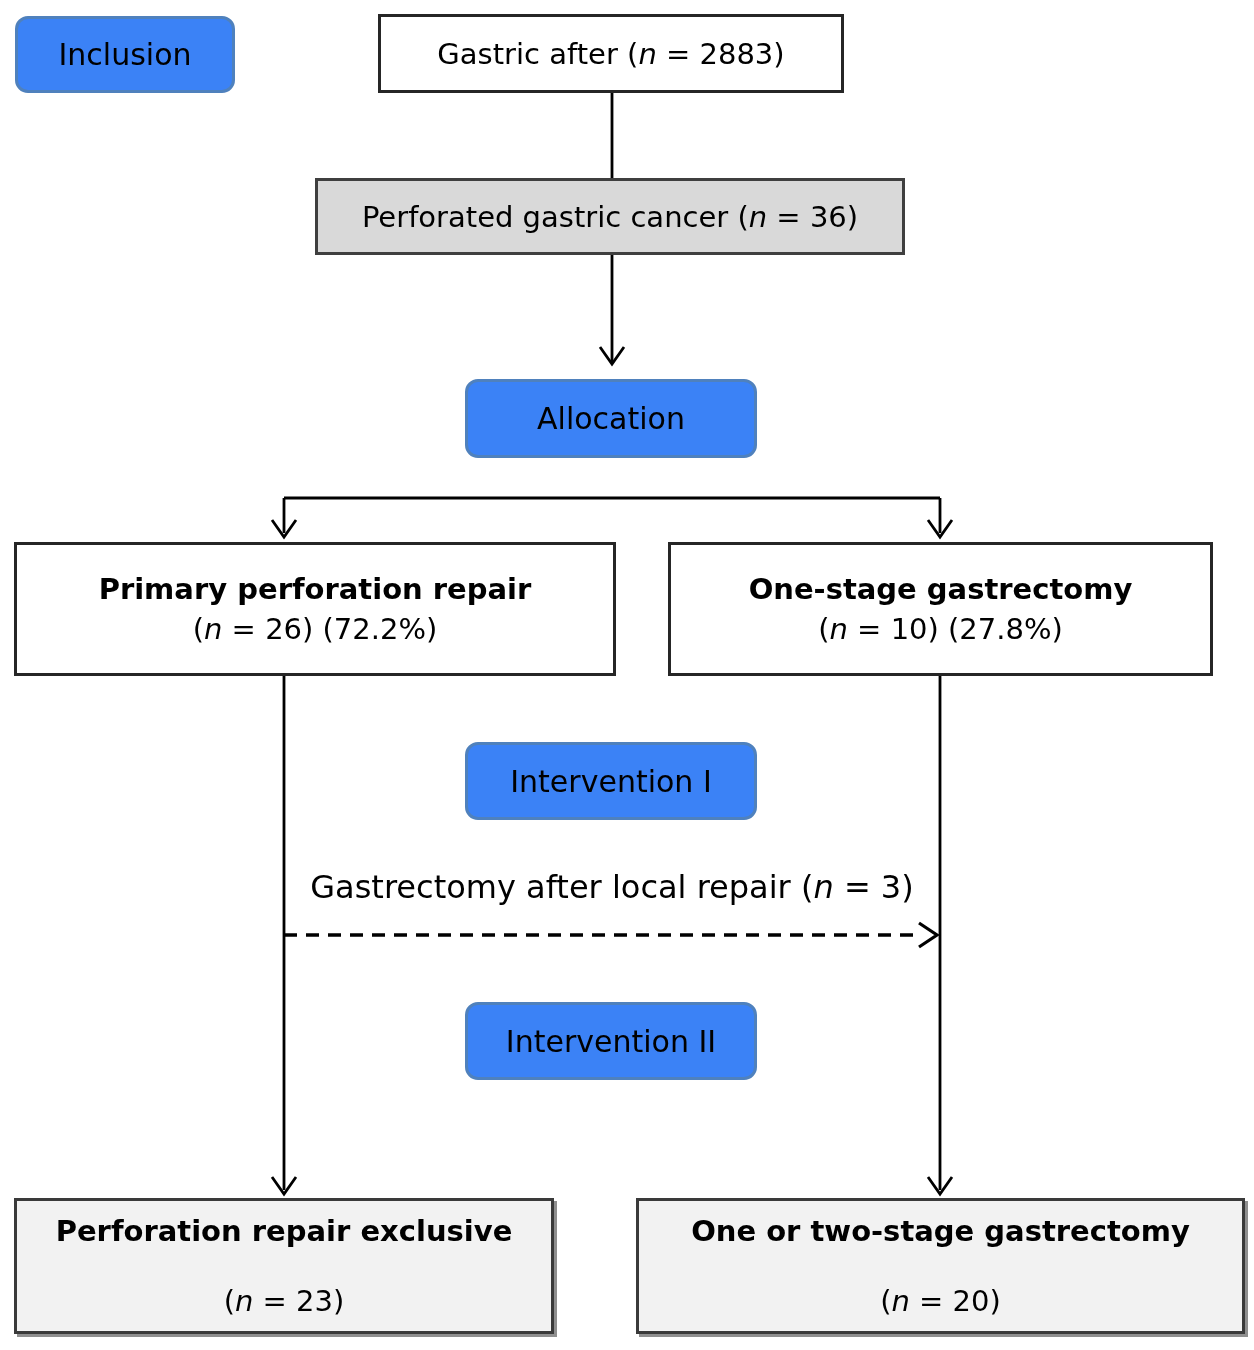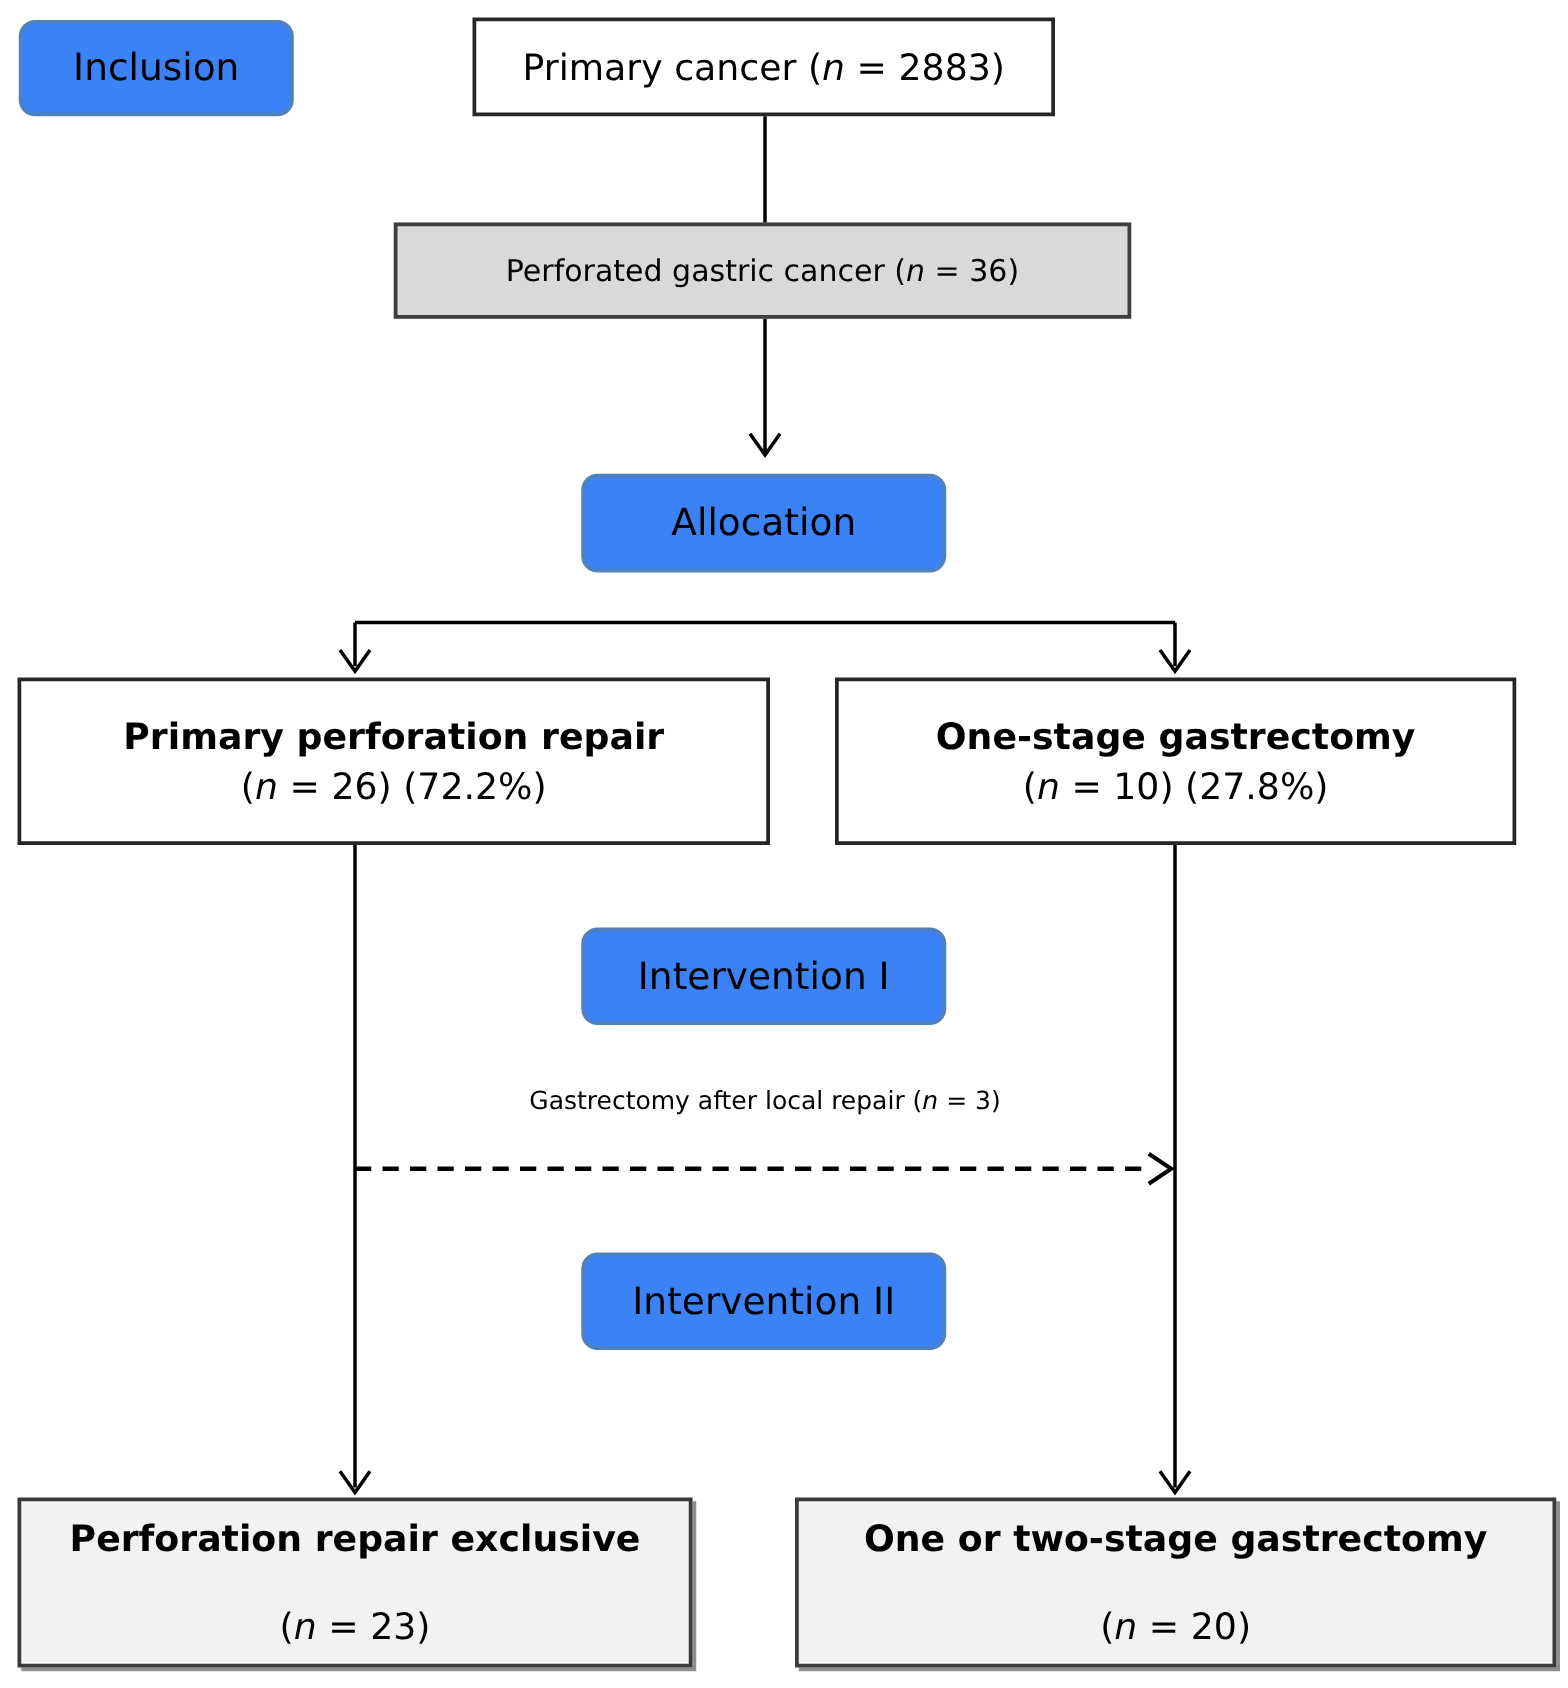--- a/index.html
+++ b/index.html
@@ -40,42 +40,42 @@
     font-size: 30px;
   }
   .plainbox {
     background: #ffffff;
     border: 3px solid #262626;
     font-size: 29px;
   }
   .graybox {
     background: #D9D9D9;
     border: 3px solid #3F3F3F;
-    font-size: 24px;
+    font-size: 29px;
   }
   .resultbox {
     background: #F2F2F2;
     border: 3px solid #3A3A3A;
     box-shadow: 3px 3px 0 #8f8f8f;
     gap: 30px;
   }
   .title-line {
     font-weight: bold;
     font-size: 29px;
     line-height: 40px;
   }
   .sub-line {
     font-size: 29px;
     line-height: 40px;
   }
   .free-label {
     position: absolute;
     z-index: 2;
     text-align: center;
-    font-size: 20px;
+    font-size: 32px;
     white-space: nowrap;
   }
   .seg-italic { font-style: italic; }
 </style>
 </head>
 <body>
 
 <div id="canvas">
 
   <svg id="connectors" viewBox="0 0 1254 1350" xmlns="http://www.w3.org/2000/svg">
@@ -112,21 +112,21 @@
 
   <div class="node stage" style="left:465px; top:742px; width:292px; height:78px;">
     <span>Intervention I</span>
   </div>
 
   <div class="node stage" style="left:465px; top:1002px; width:292px; height:78px;">
     <span>Intervention II</span>
   </div>
 
   <div class="node plainbox" style="left:378px; top:14px; width:466px; height:79px;">
-    <span><span>Primary cancer (</span><span class="seg-italic">n</span><span> = 2883)</span></span>
+    <span><span>Gastric after (</span><span class="seg-italic">n</span><span> = 2883)</span></span>
   </div>
 
   <div class="node graybox" style="left:315px; top:178px; width:590px; height:77px;">
     <span><span>Perforated gastric cancer (</span><span class="seg-italic">n</span><span> = 36)</span></span>
   </div>
 
   <div class="node plainbox" style="left:14px; top:542px; width:602px; height:134px;">
     <div class="title-line">Primary perforation repair</div>
     <div class="sub-line"><span>(</span><span class="seg-italic">n</span><span> = 26) (72.2%)</span></div>
   </div>

